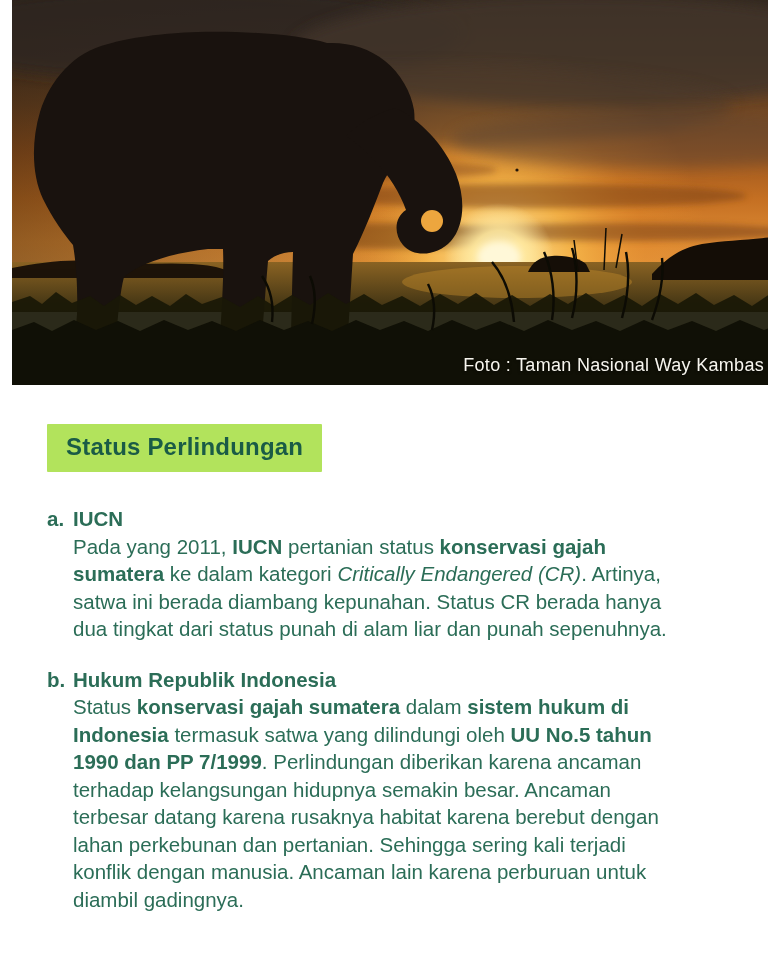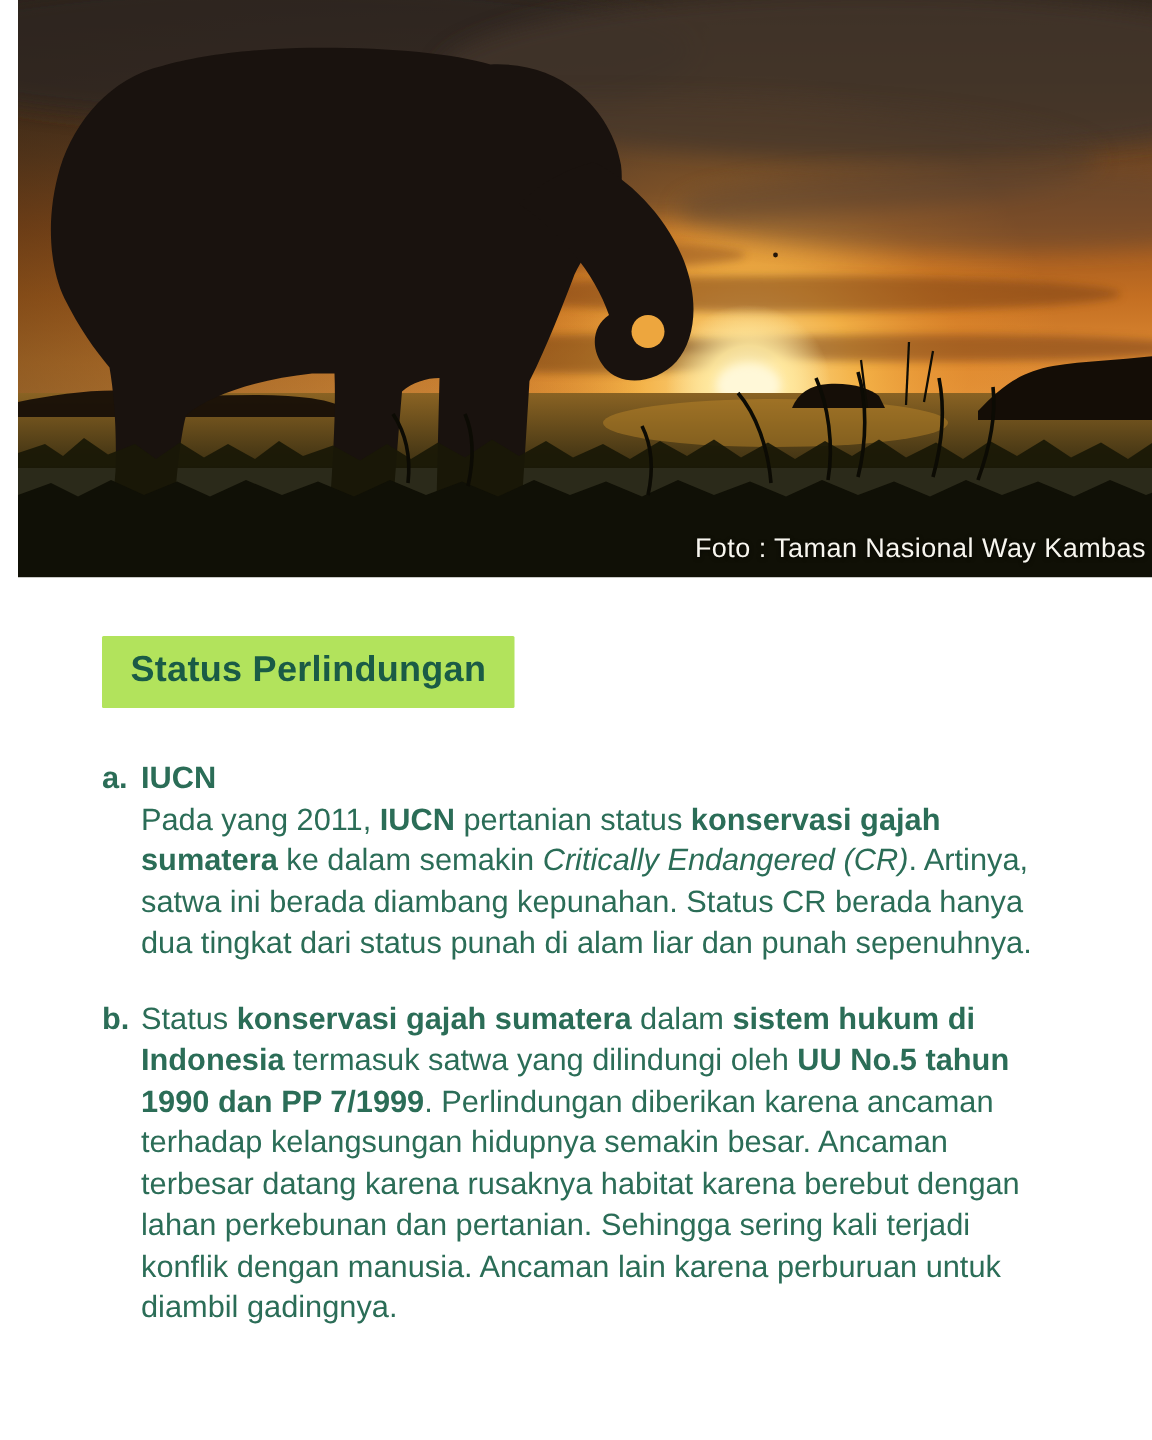--- a/index.html
+++ b/index.html
@@ -10,21 +10,21 @@
   .photo{position:absolute;top:0;left:12px;width:768px;height:385px;overflow:hidden;}
   .photo svg{display:block;width:768px;height:385px;}
   .photo-caption{
     position:absolute;right:16px;bottom:9px;
     color:#f8f6ef;font-size:18px;letter-spacing:.3px;
     text-shadow:0 1px 3px rgba(0,0,0,.65);
     white-space:nowrap;
   }
 
   
-  .content{position:absolute;top:424px;left:68px;width:640px;}
+  .content{position:absolute;top:424px;left:47px;width:640px;}
   .section-badge{display:inline-block;padding:9px 19px 11px 19px;border-radius:1px;}
   .section-badge .section-title{
     font-size:24px;font-weight:bold;letter-spacing:.2px;
   }
   .items{margin-top:33px;}
   .item{
     position:relative;padding-left:26px;margin-bottom:23px;
     font-size:20.5px;line-height:27.5px;
   }
   .item-label{position:absolute;left:0;top:0;font-weight:bold;}
@@ -160,23 +160,24 @@
 
     <div class="section-badge" style="background: rgb(178, 227, 92);">
       <span class="section-title" style="color: rgb(26, 91, 70);">Status Perlindungan</span>
     </div>
 
     <div class="items" style="color: rgb(43, 109, 87);">
 
       <div class="item">
         <span class="item-label">a.</span>
         <span class="item-title">IUCN</span>
-        <span class="item-body"><span>Pada yang 2011, </span><b>IUCN</b><span> pertanian status </span><b>konservasi gajah sumatera</b><span> ke dalam semakin </span><i>Critically Endangered (CR)</i><span>. Artinya, satwa ini berada diambang kepunahan. Status CR berada hanya dua tingkat dari status punah di alam liar dan punah sepenuhnya.</span></span>
+        <span class="item-body"><span>Pada yang 2011, </span><b>IUCN</b><span> pertanian status </span><b>konservasi gajah sumatera</b><span> ke dalam kategori </span><i>Critically Endangered (CR)</i><span>. Artinya, satwa ini berada diambang kepunahan. Status CR berada hanya dua tingkat dari status punah di alam liar dan punah sepenuhnya.</span></span>
       </div>
 
       <div class="item">
         <span class="item-label">b.</span>
+        <span class="item-title">Hukum Republik Indonesia</span>
         <span class="item-body"><span>Status </span><b>konservasi gajah sumatera</b><span> dalam </span><b>sistem hukum di Indonesia</b><span> termasuk satwa yang dilindungi oleh </span><b>UU No.5 tahun 1990 dan PP 7/1999</b><span>. Perlindungan diberikan karena ancaman terhadap kelangsungan hidupnya semakin besar. Ancaman terbesar datang karena rusaknya habitat karena berebut dengan lahan perkebunan dan pertanian. Sehingga sering kali terjadi konflik dengan manusia. Ancaman lain karena perburuan untuk diambil gadingnya.</span></span>
       </div>
 
     </div>
   </div>
 </div>
 
 </body></html>

